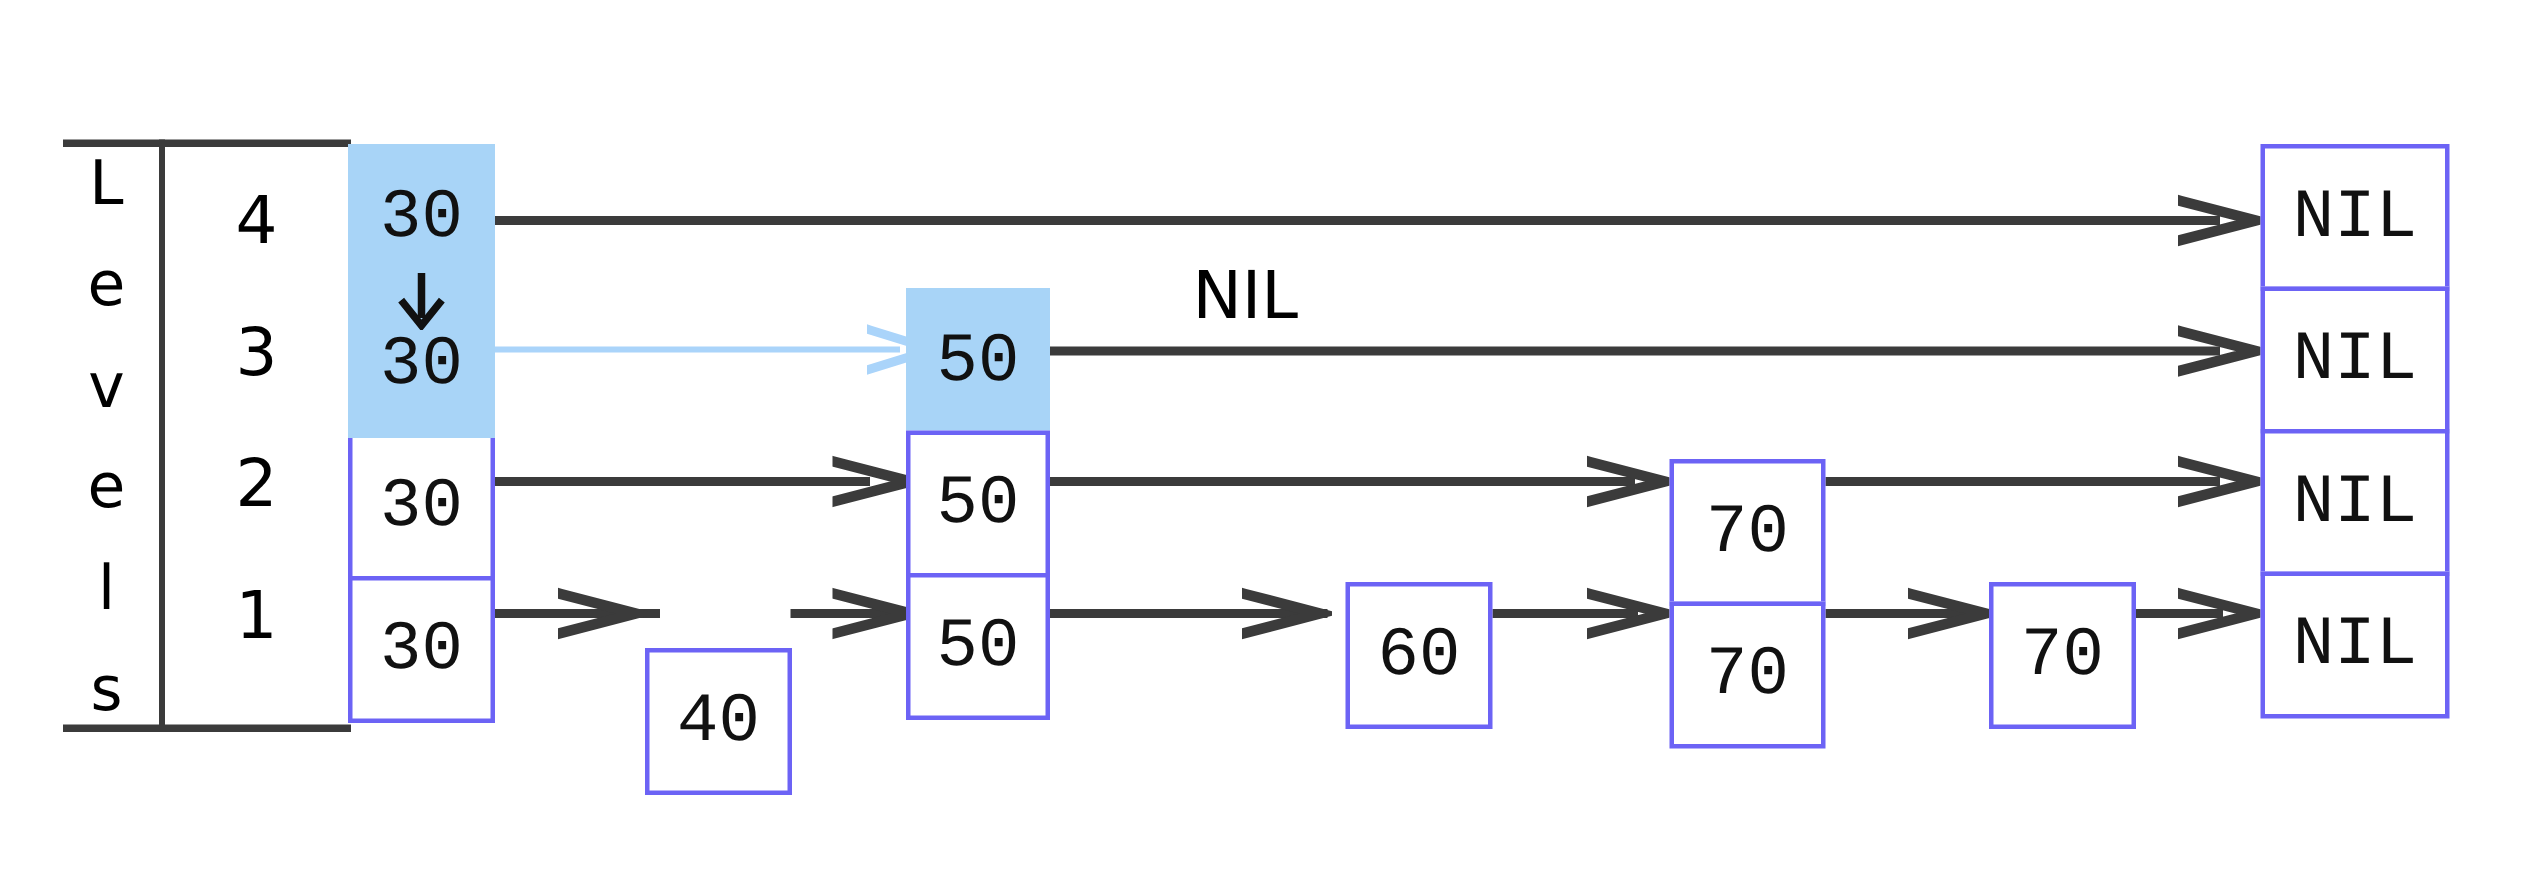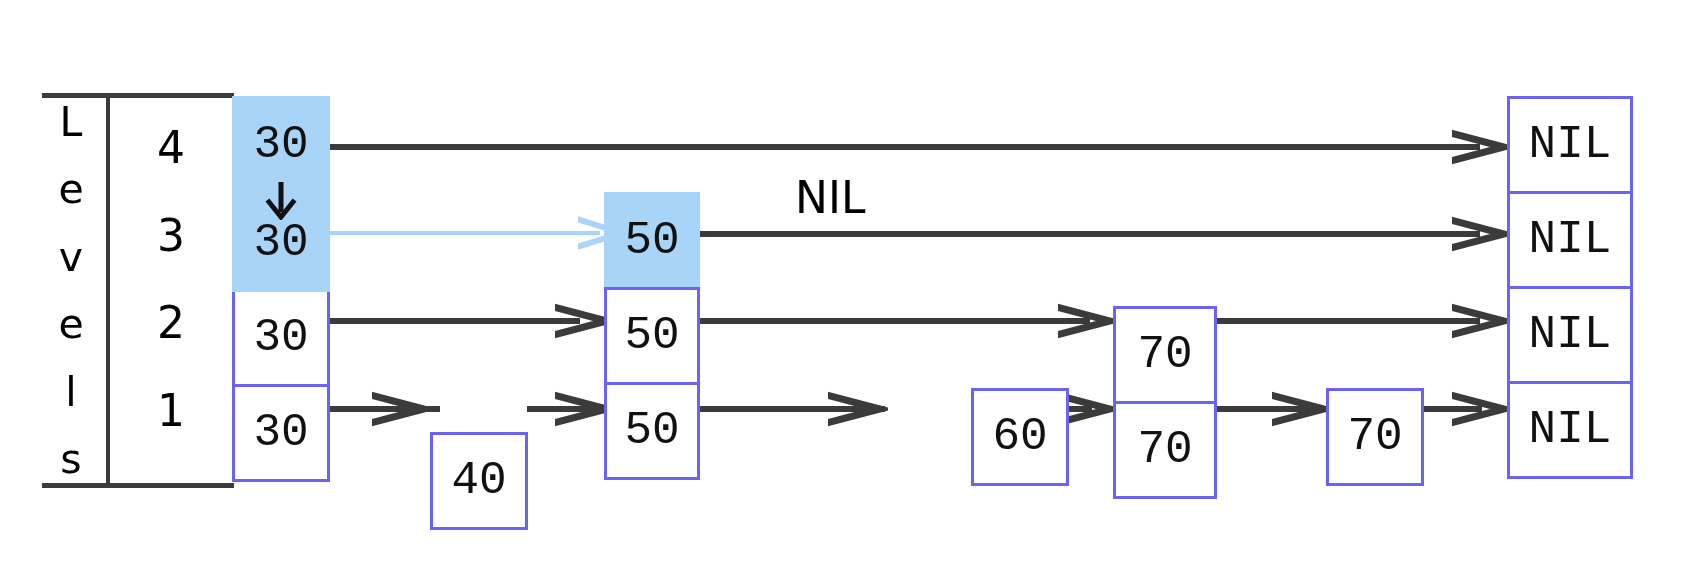--- a/index.html
+++ b/index.html
@@ -184,21 +184,21 @@
   <div class="col" style="left:430px;top:388px;width:98px;margin-top:44px;">
     <div class="cell">40</div>
   </div>
 
   <div class="col" style="left:604px;top:192px;width:96px;">
     <div class="cell hl">50</div>
     <div class="cell">50</div>
     <div class="cell">50</div>
   </div>
 
-  <div class="col" style="left:928px;top:388px;width:98px;padding-left:43px;">
+  <div class="col" style="left:854px;top:388px;width:98px;padding-left:43px;">
     <div class="cell">60</div>
   </div>
 
   <div class="col" style="left:1113px;top:306px;width:104px;">
     <div class="cell">70</div>
     <div class="cell">70</div>
   </div>
 
   <div class="col" style="left:1326px;top:388px;width:98px;">
     <div class="cell">70</div>

